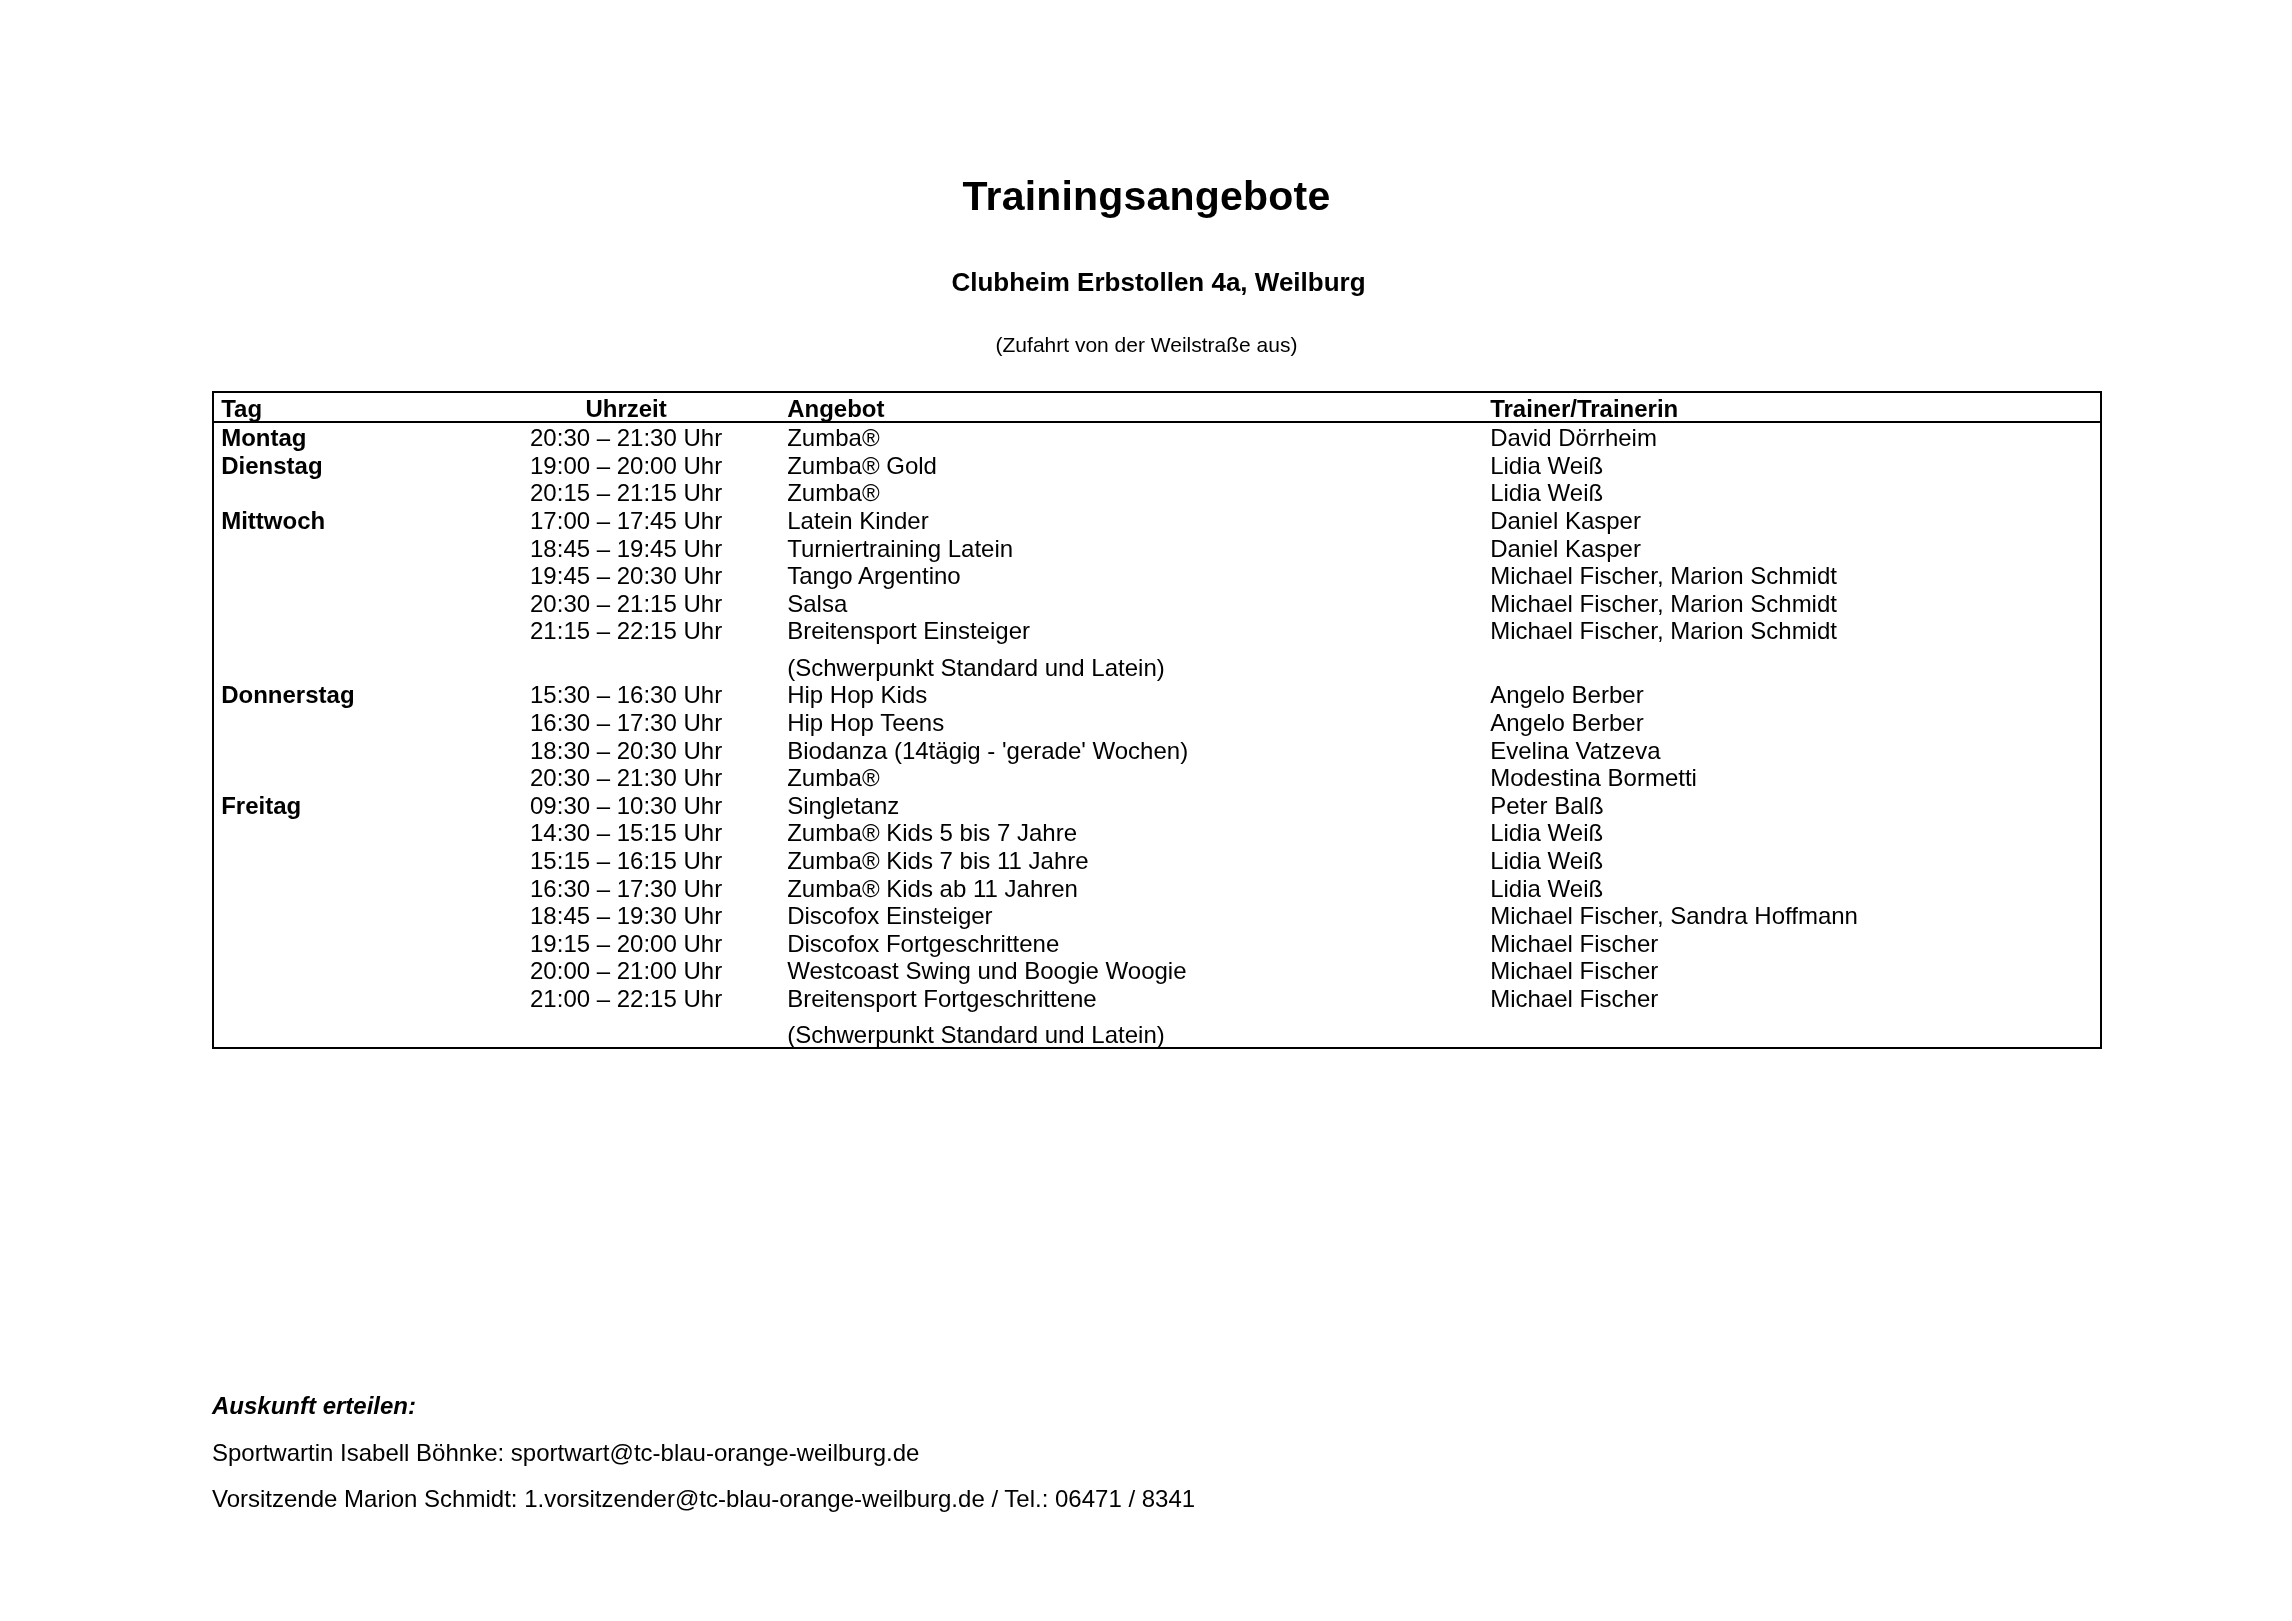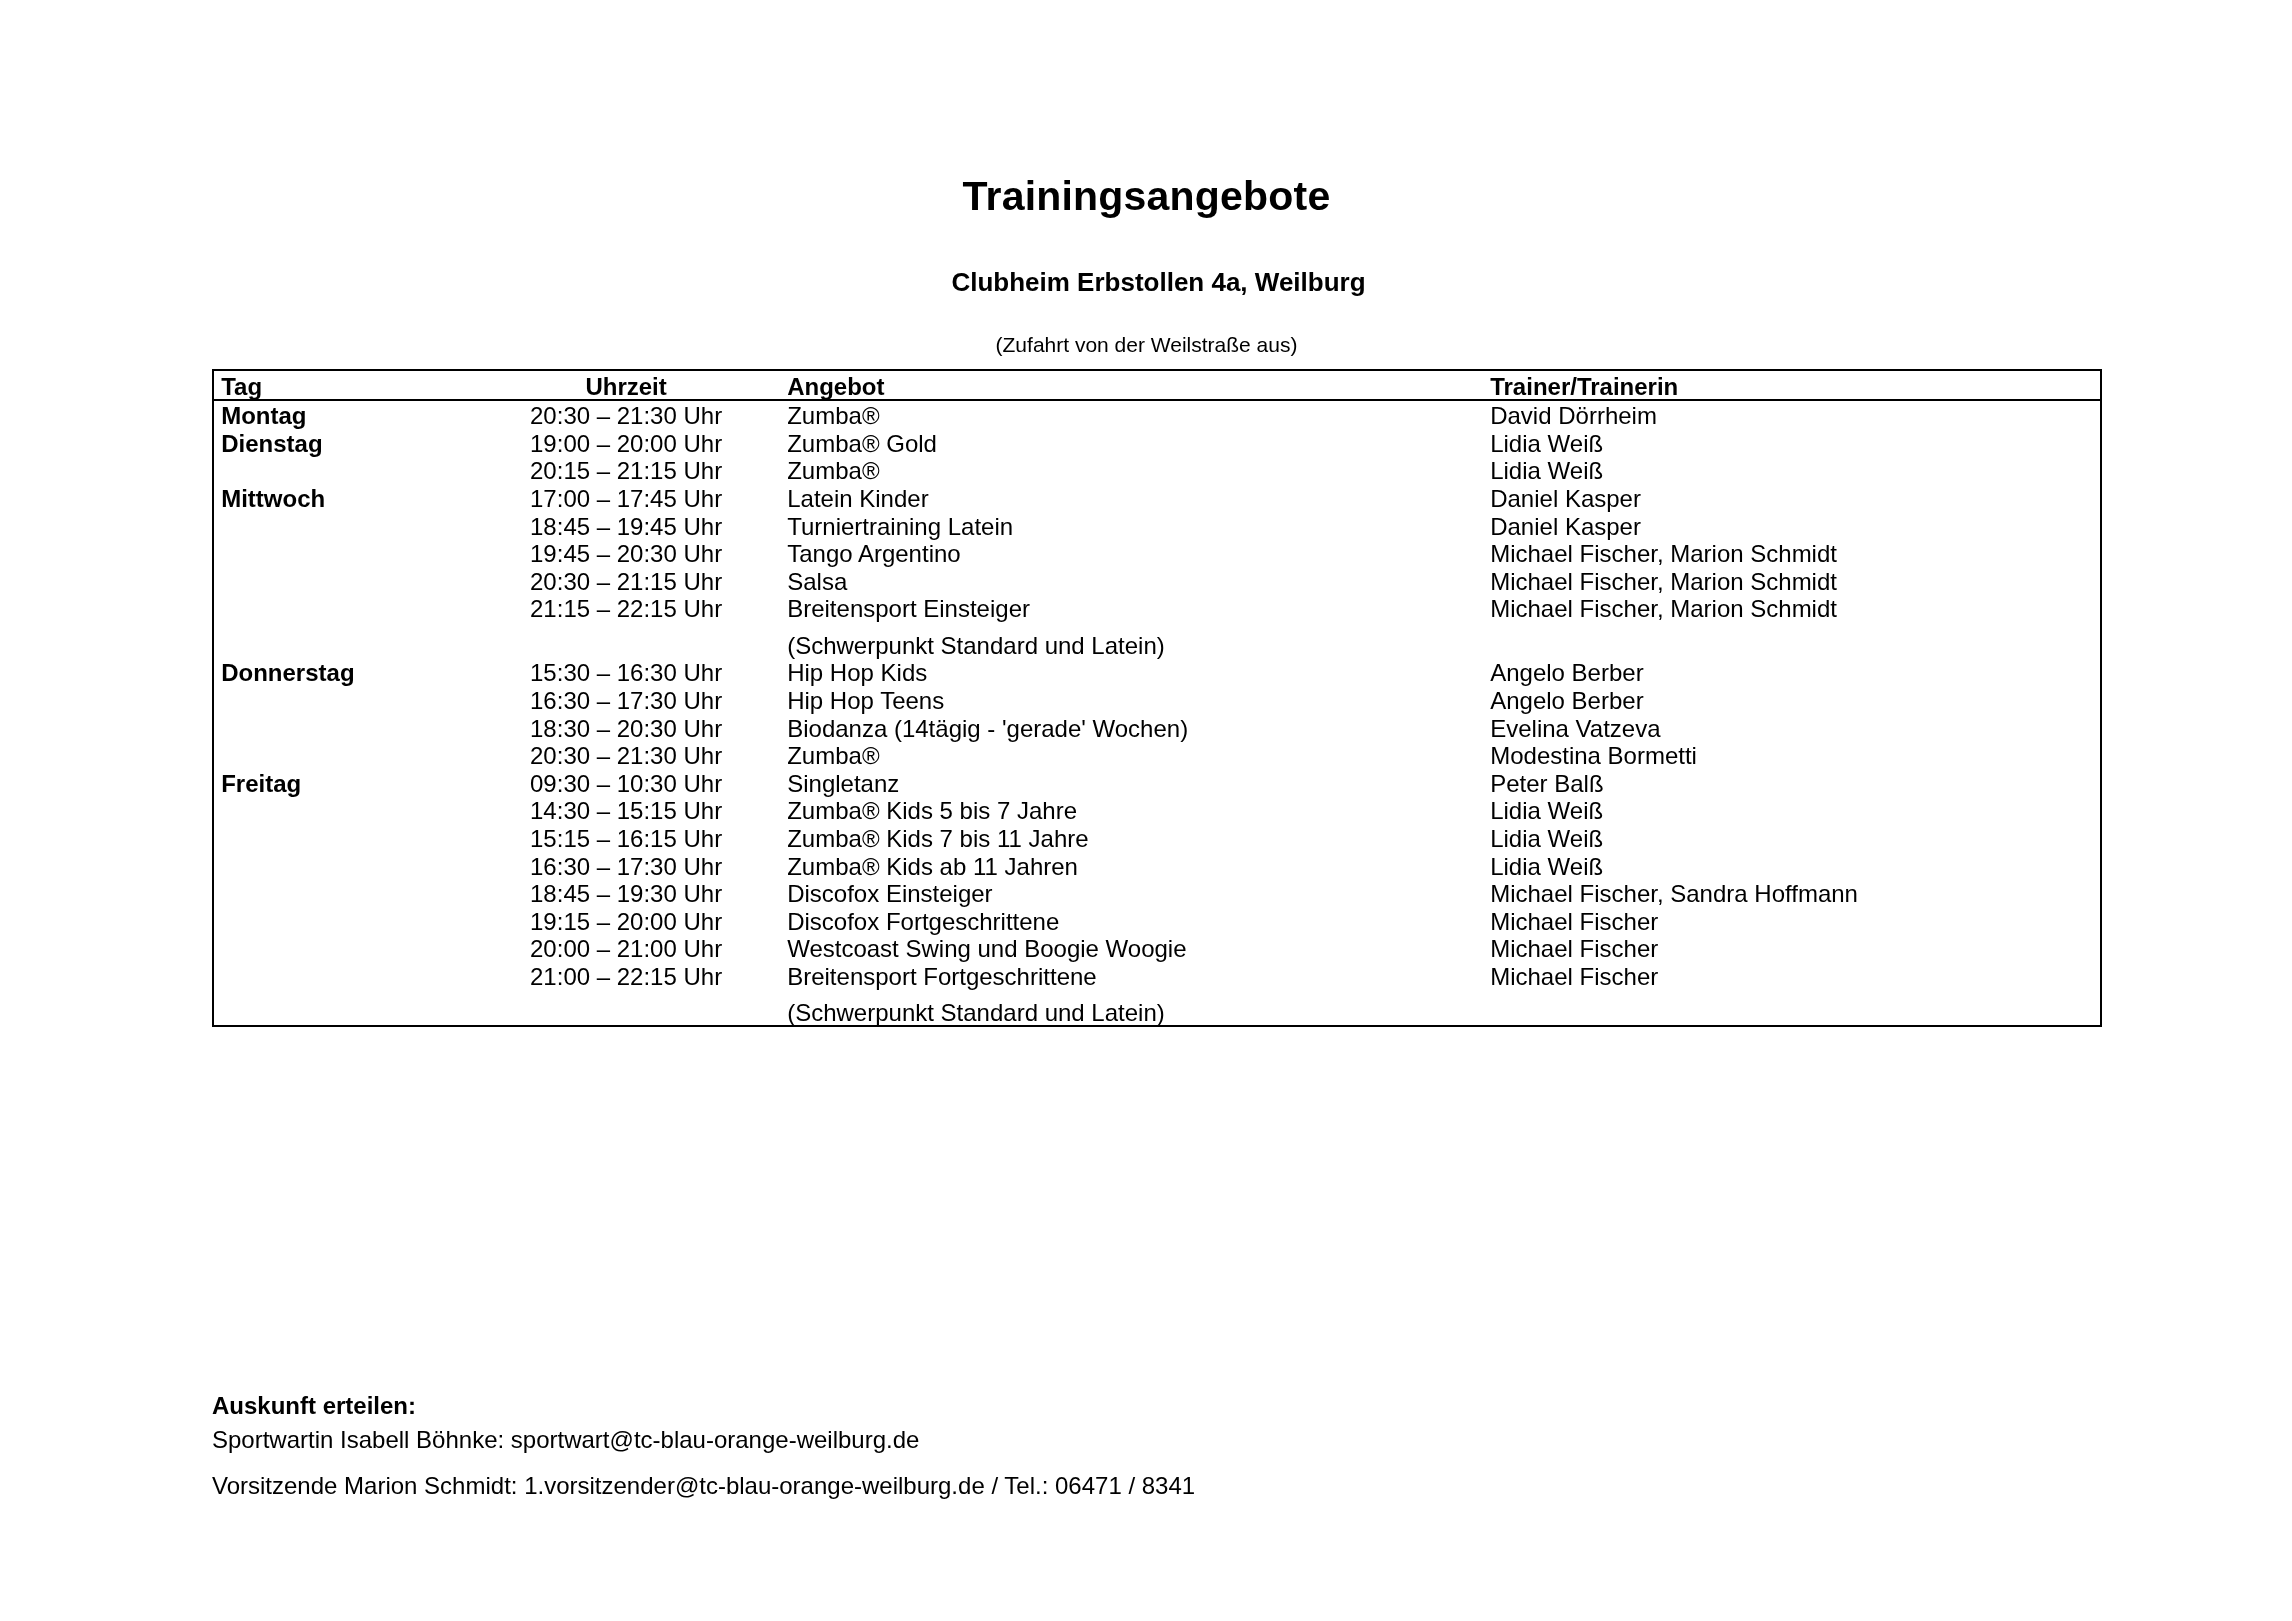--- a/index.html
+++ b/index.html
@@ -54,21 +54,21 @@
     text-align: center;
     font-size: 21px;
     font-weight: normal;
     line-height: 1;
   }
 
   
   .schedule-wrap {
     position: absolute;
     left: 212px;
-    top: 369px;
+    top: 391px;
     width: 1888px;
   }
   table.schedule {
     width: 1888px;
     border-collapse: collapse;
     table-layout: fixed;
     font-size: 24px;
   }
   table.schedule col.c-tag      { width: 252px; }
   table.schedule col.c-uhrzeit  { width: 315px; }
@@ -114,21 +114,22 @@
   .footer {
     position: absolute;
     left: 212px;
     top: 1394px;
     width: 1881px;
     font-size: 24px;
     line-height: 1;
   }
   .footer .f-head {
     font-weight: bold;
-    margin-bottom: 10px;
+    margin-bottom: 23px;
+    font-style: italic;
   }
   .footer .f-line {
     margin-bottom: 21.5px;
     white-space: nowrap;
   }
 </style>
 </head>
 <body>
 
 <div class="page">

